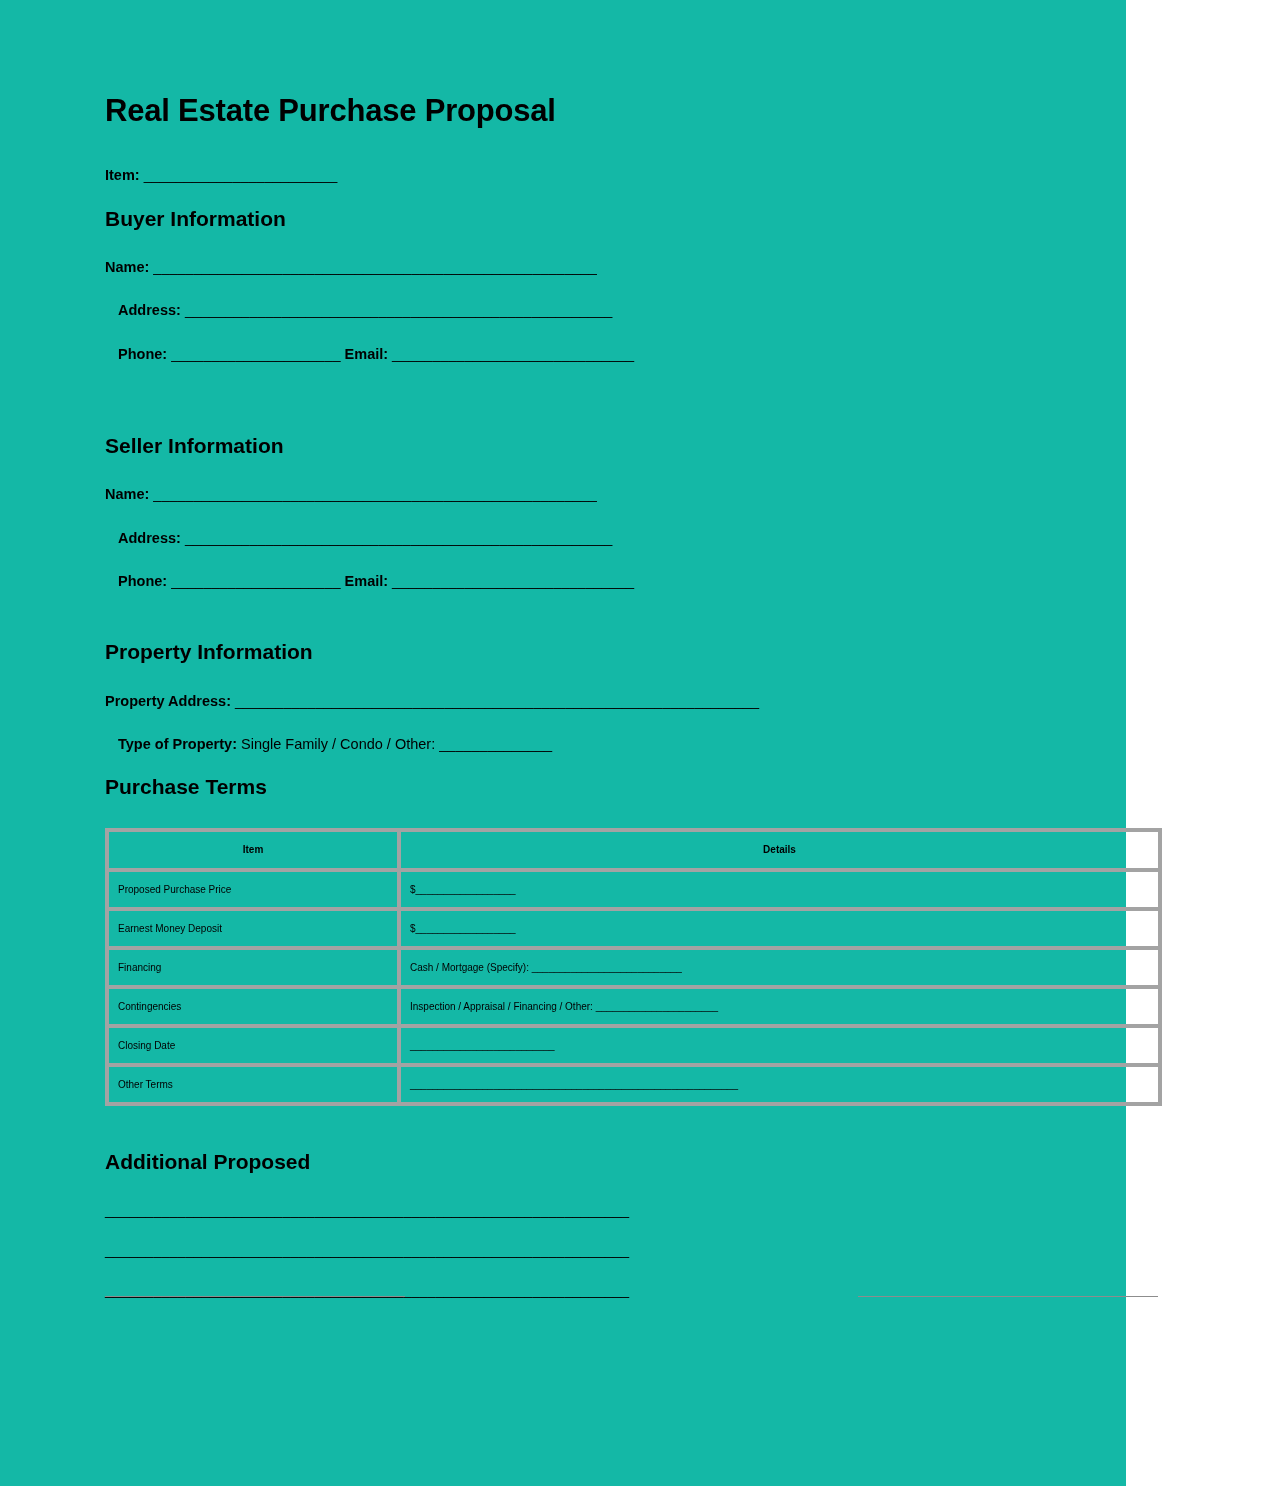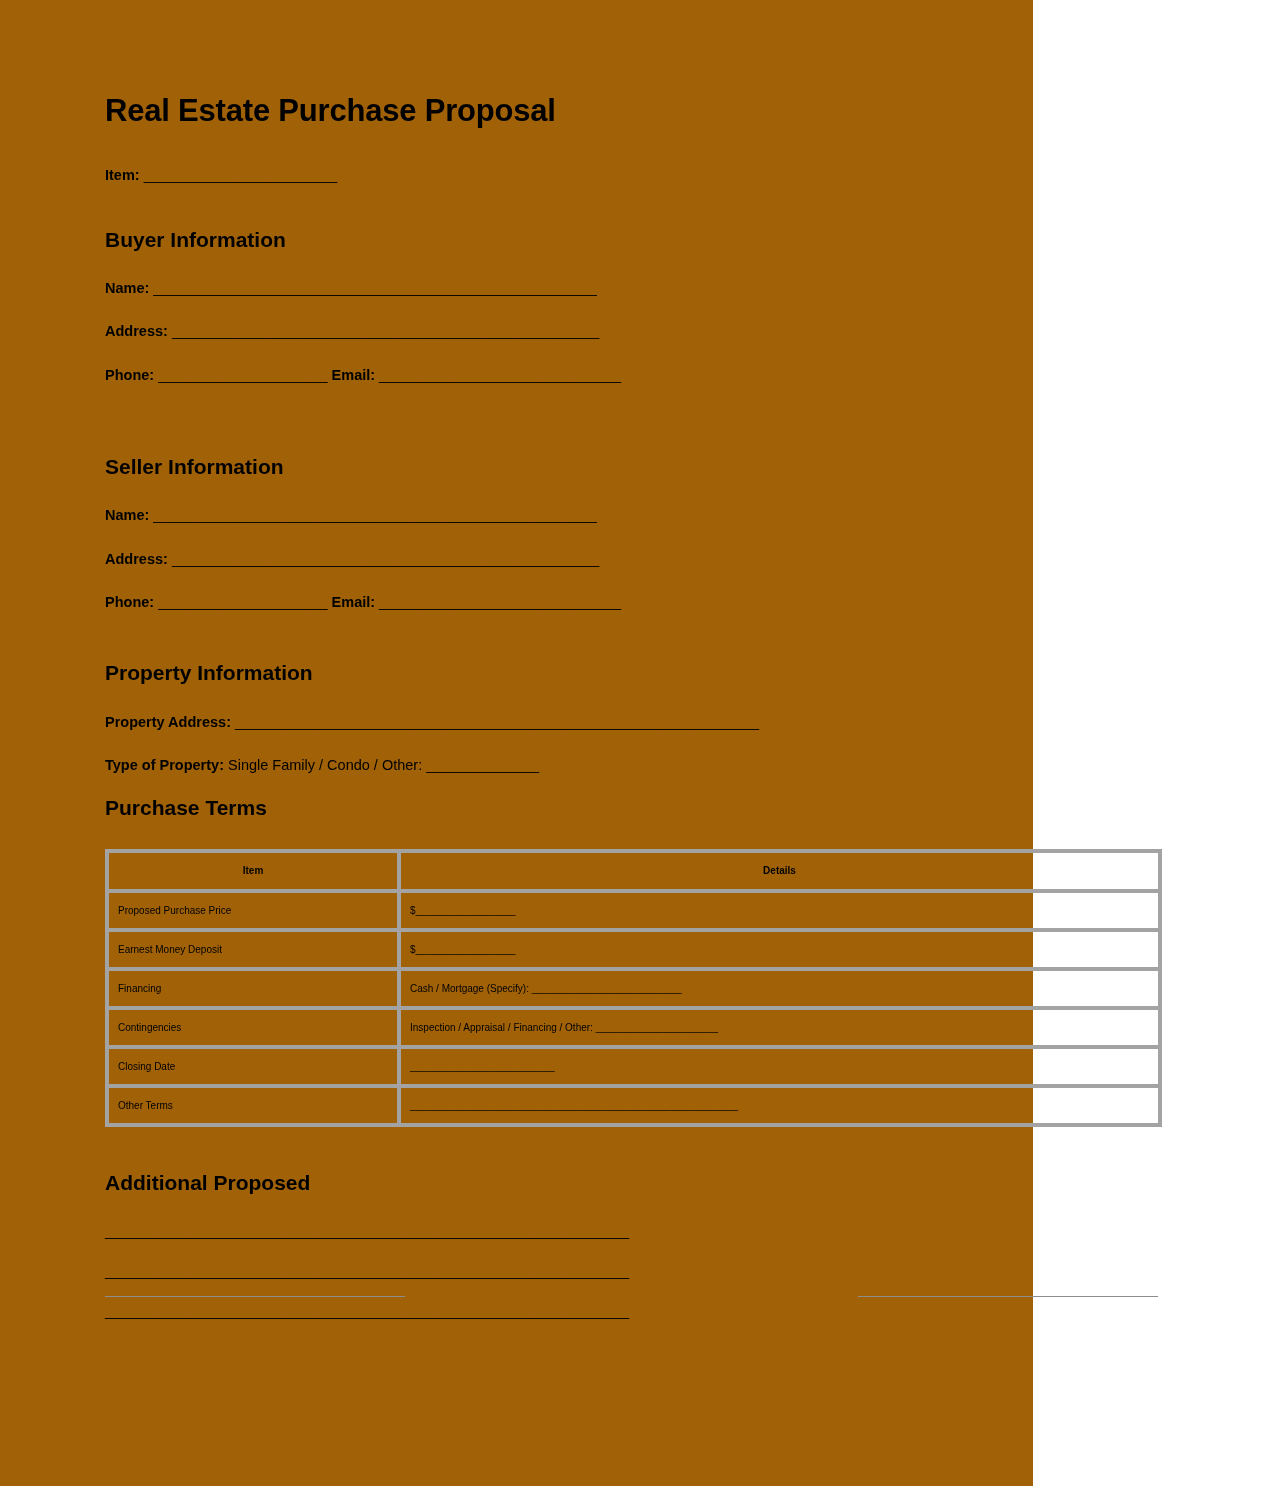--- a/index.html
+++ b/index.html
@@ -10,23 +10,23 @@
   }
   body {
     width: 1263px;
     height: 1486px;
     font-family: "Liberation Sans", sans-serif;
     color: #000000;
     overflow: hidden;
   }
   .page {
     position: relative;
-    width: 1033px;
+    width: 1126px;
     height: 1486px;
-    background: #a16207;
+    background: #14b8a6;
     box-sizing: border-box;
     padding: 95px 105px 0 105px;
   }
 
   
   .doc-title {
     font-size: 31px;
     font-weight: bold;
     line-height: 1.05;
     margin: 0 0 0 0;
@@ -51,28 +51,28 @@
   }
 
   
   .sp-date       { margin-top: 39px; }
   .sec-heading {
     font-size: 21px;
     font-weight: bold;
     line-height: 1.1;
     margin: 0;
   }
-  .sp-h-buyer    { margin-top: 44px; }
+  .sp-h-buyer    { margin-top: 23px; }
   .sp-h-seller   { margin-top: 71px; }
   .sp-h-property { margin-top: 50px; }
   .sp-h-terms    { margin-top: 22px; }
   .sp-h-comments { margin-top: 44px; }
 
   .sp-f1 { margin-top: 29px; }
-  .sp-f  { margin-top: 26px; }
+  .sp-f  { margin-top: 26px; margin-left: 13px; }
 
   
   .terms-table {
     width: 1053px;
     border-collapse: collapse;
     margin-top: 30px;
     table-layout: fixed;
   }
   .terms-table th,
   .terms-table td {

